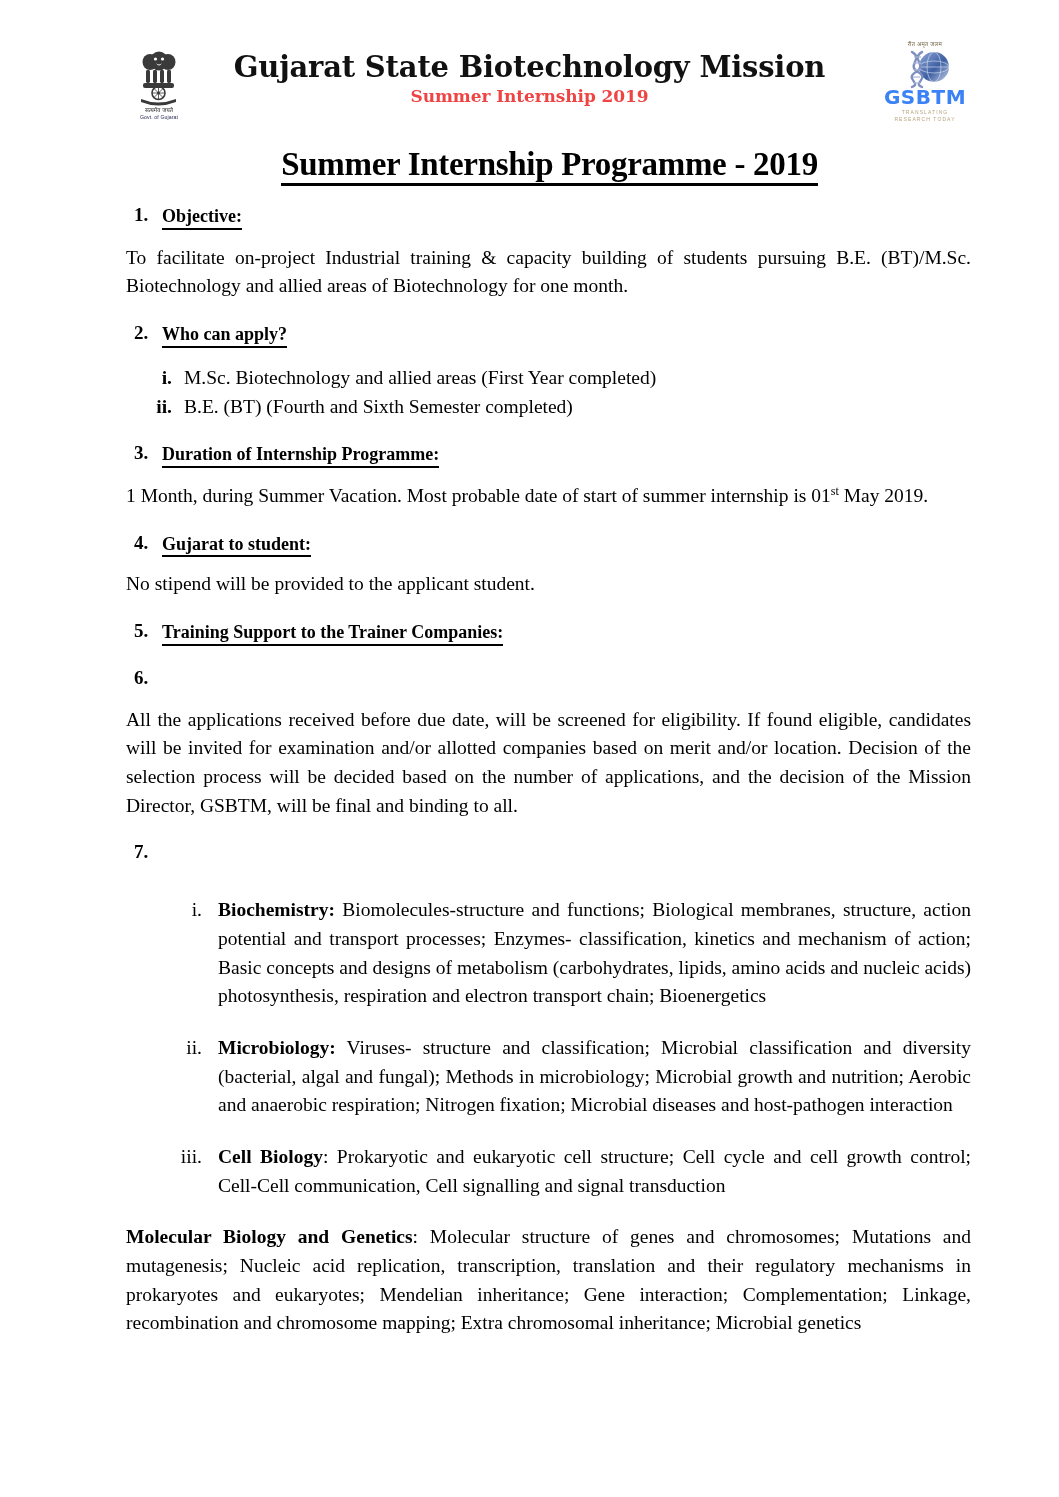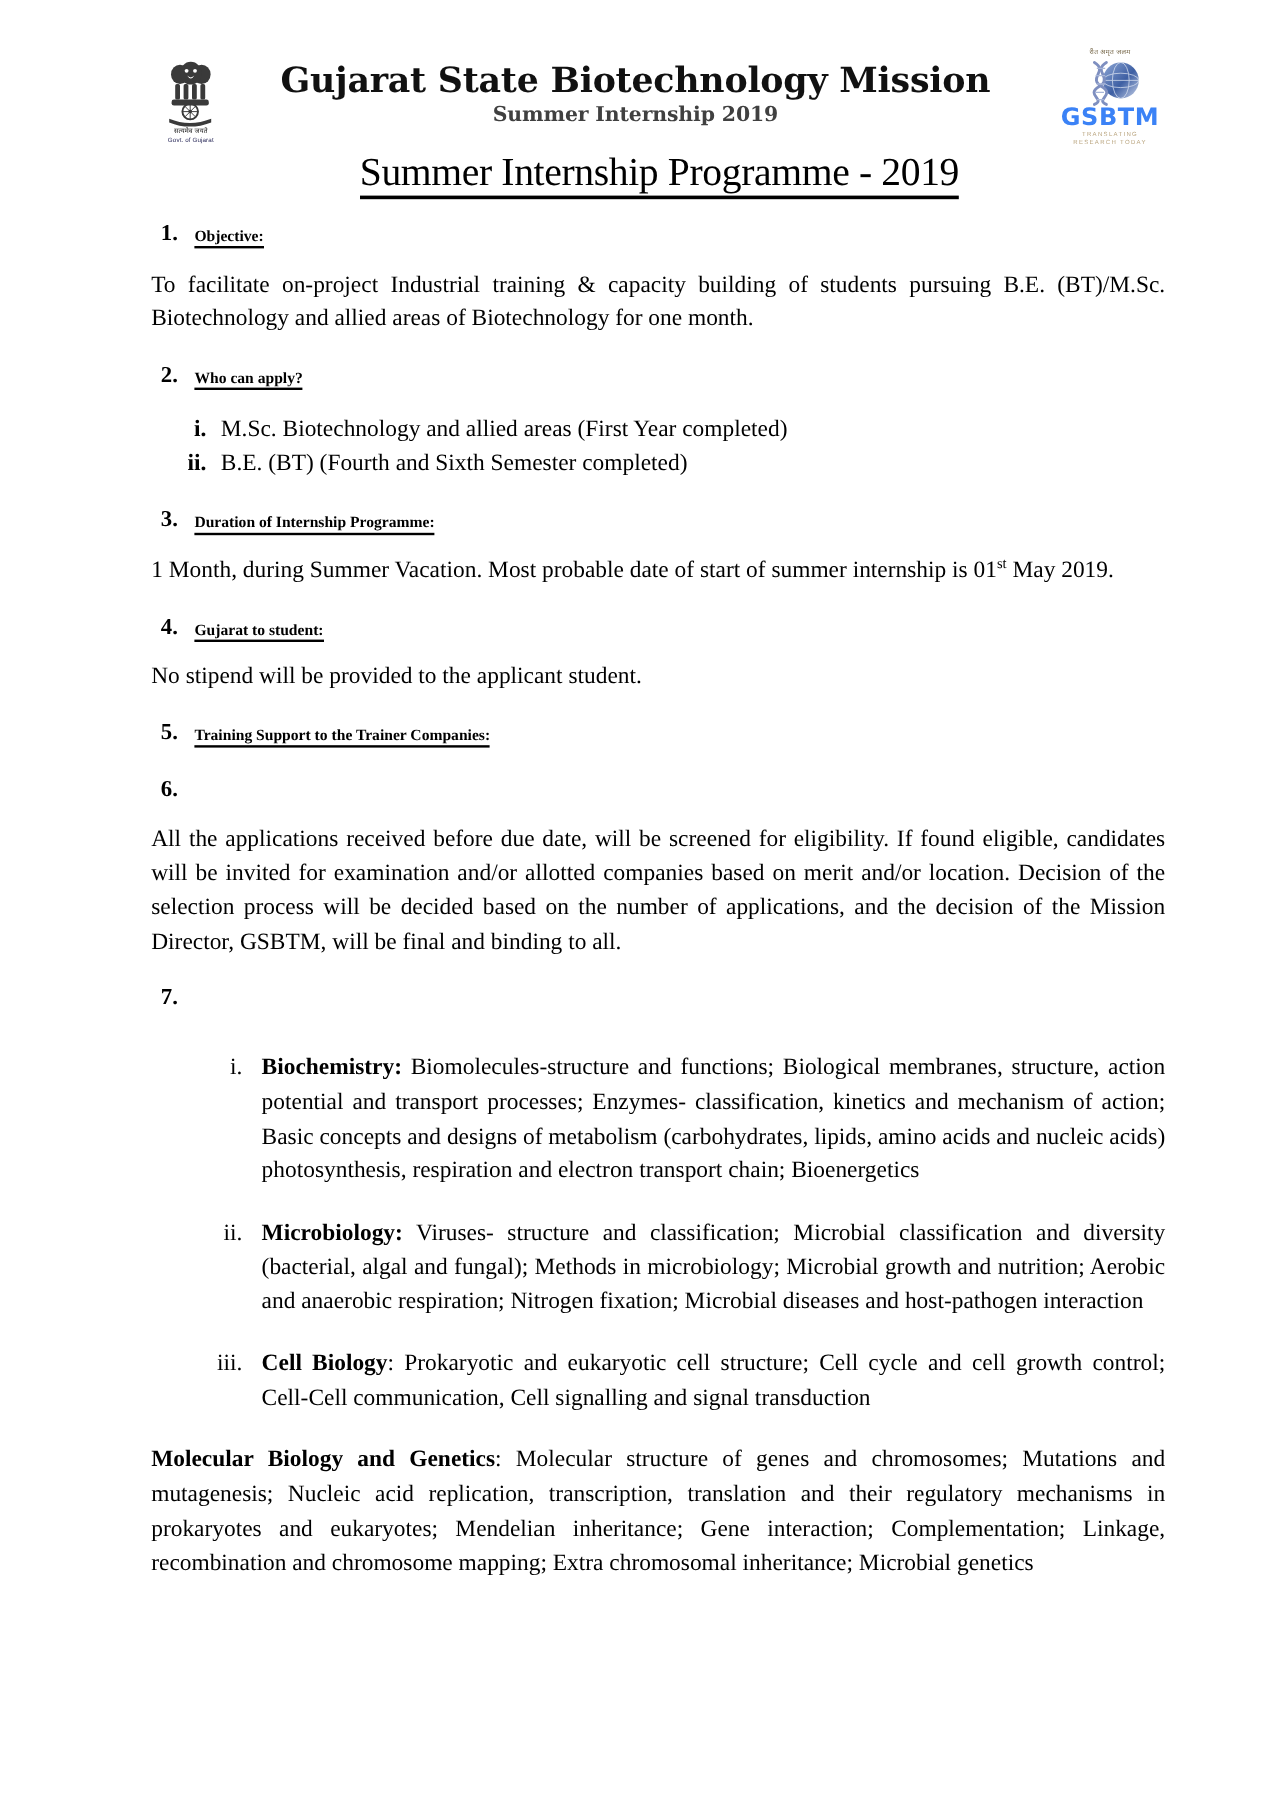--- a/index.html
+++ b/index.html
@@ -55,21 +55,21 @@
     font-size: 29px;
     font-weight: bold;
     letter-spacing: -0.2px;
     color: #111111;
     line-height: 1.05;
   }
   .org-sub {
     font-family: "DejaVu Serif", "Liberation Serif", serif;
     font-size: 17px;
     font-weight: bold;
-    color: #404040;
+    color: #ef4444;
     margin-top: 4px;
     letter-spacing: -0.1px;
   }
 
   .gsbtm-logo {
     position: absolute;
     right: 80px;
     top: 42px;
     width: 108px;
     height: 92px;
@@ -99,22 +99,22 @@
     color: #b9a47e;
     letter-spacing: 1.1px;
     line-height: 1.5;
     margin-top: 2px;
   }
 
   
   .doc-title {
     text-align: center;
     font-size: 33px;
-    font-weight: normal;
-    margin-top: 4px;
+    font-weight: bold;
+    margin-top: 24px;
     letter-spacing: -0.3px;
     padding-left: 40px;
   }
   .doc-title span {
     border-bottom: 3px solid #000;
     padding-bottom: 1px;
   }
 
   
   .content {
@@ -131,21 +131,21 @@
     width: 36px;
     flex: 0 0 36px;
     font-weight: bold;
     font-size: 19px;
     text-align: left;
     padding-left: 8px;
     box-sizing: border-box;
   }
   .sec-head {
     font-weight: bold;
-    font-size: 13px;
+    font-size: 18px;
     border-bottom: 2.4px solid #000;
     display: inline-block;
     line-height: 1.25;
     padding-bottom: 0px;
   }
 
   p.body {
     margin: 14px 0 0 0;
     text-align: justify;
     font-size: 19.5px;

